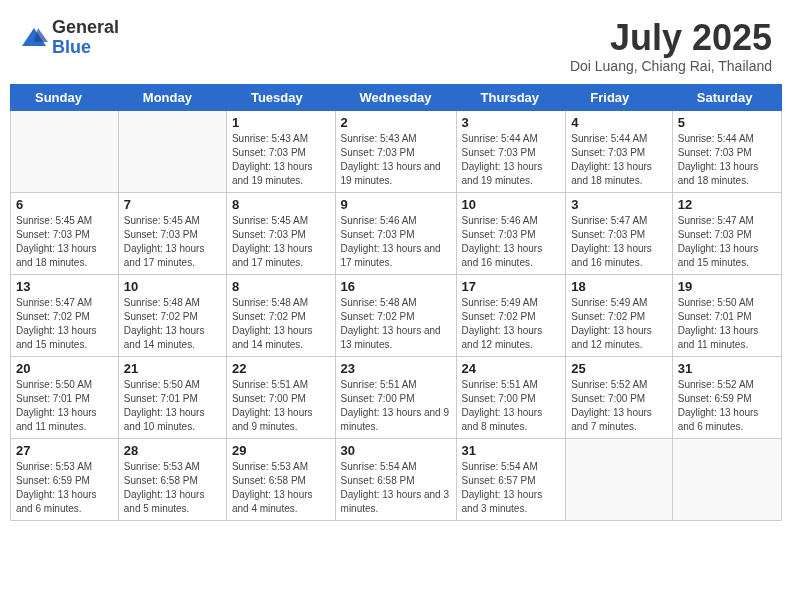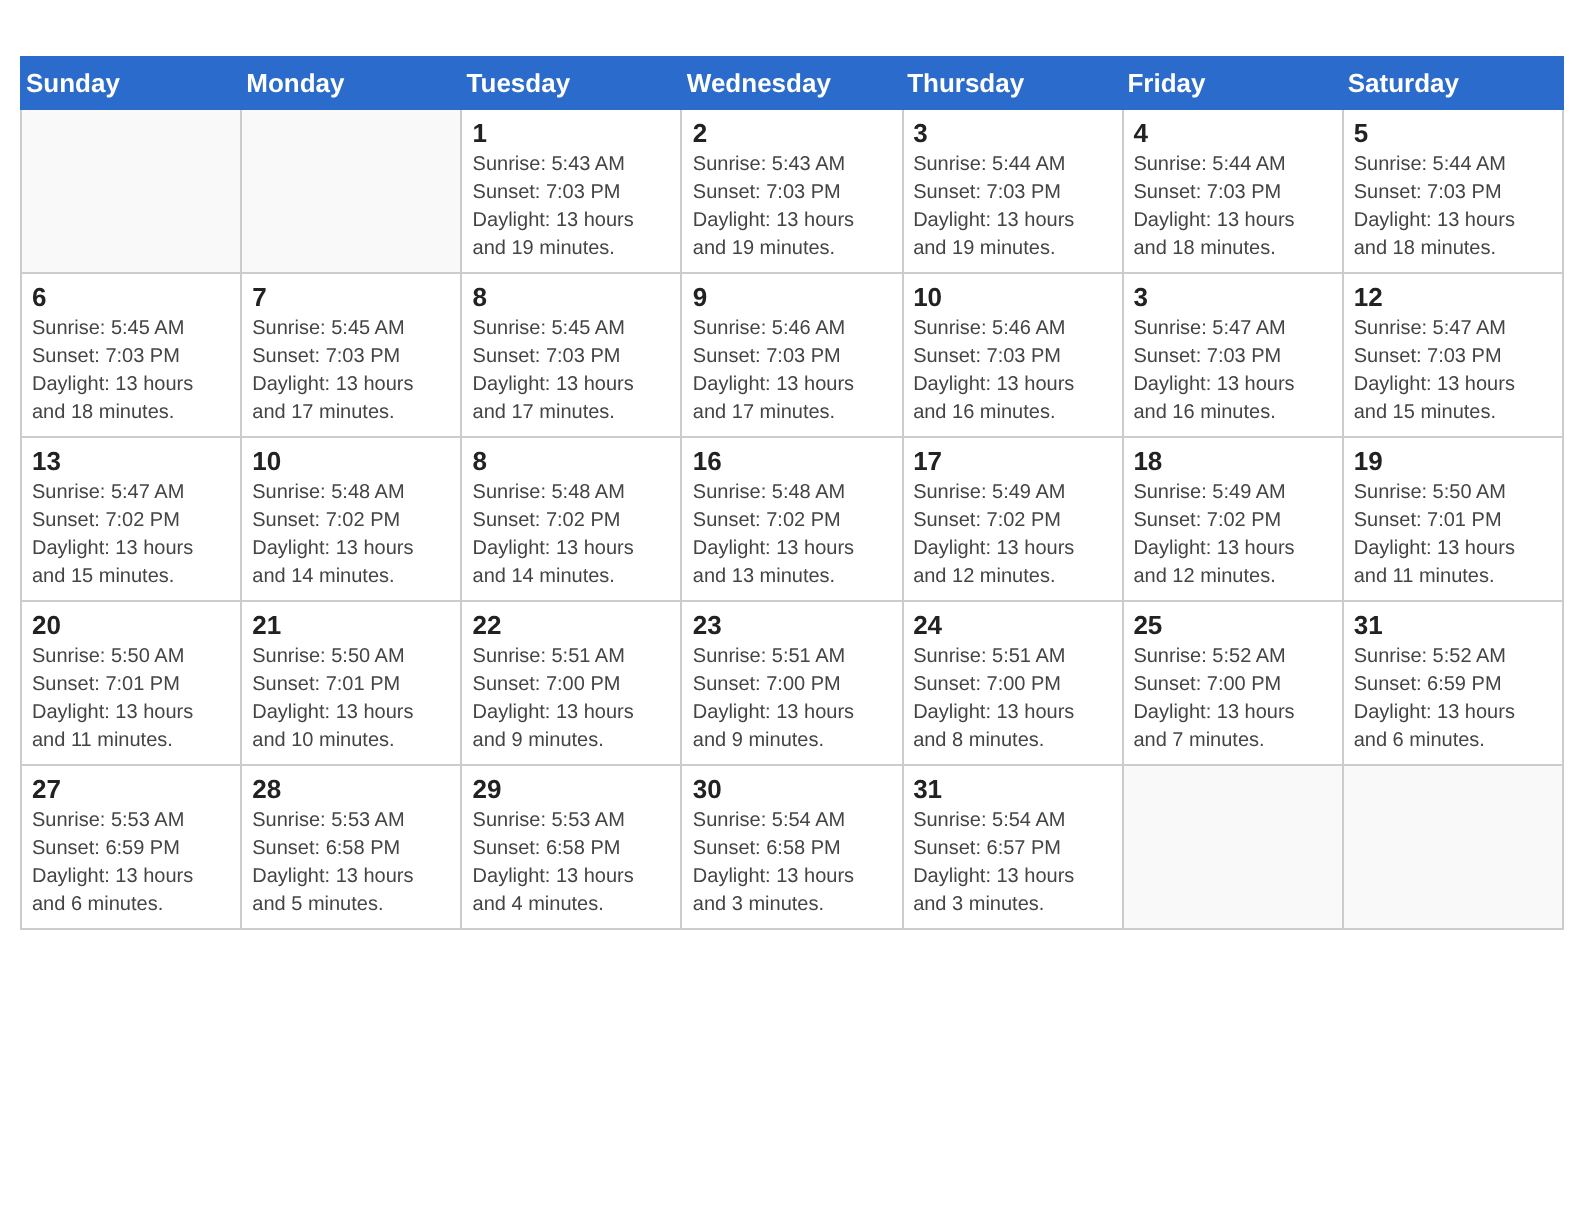--- a/index.html
+++ b/index.html
@@ -55,21 +55,21 @@
     }
     .calendar {
       width: 100%;
       border-collapse: collapse;
       margin-top: 6px;
     }
     .calendar th {
       background: #2a6bcc;
       color: #fff;
       text-align: left;
-      padding: 5px 2px;
+      padding: 5px 24px;
       font-size: 13px;
       font-weight: bold;
       border: 1px solid #2a6bcc;
     }
     .calendar td {
       vertical-align: top;
       border: 1px solid #ccc;
       padding: 4px 5px;
       font-size: 10px;
       color: #333;
@@ -89,20 +89,34 @@
       line-height: 1.4;
     }
     .empty-cell {
       background: #f9f9f9;
     }
   </style>
 </head>
 <body>
 
 <div class="header">
+  <div class="logo">
+    <svg class="logo-icon" viewBox="0 0 28 28">
+      <polygon points="14,4 26,22 2,22" fill="#2a6bcc"></polygon>
+      <polygon points="18,4 28,18 14,18" fill="#1a4a99" opacity="0.7"></polygon>
+    </svg>
+    <div class="logo-text">
+      <span class="logo-general">General</span>
+      <span class="logo-blue">Blue</span>
+    </div>
+  </div>
+  <div class="title-block">
+    <div class="month-title">July 2025</div>
+    <div class="location-title">Doi Luang, Chiang Rai, Thailand</div>
+  </div>
 </div>
 
 <table class="calendar">
   <thead>
     <tr>
     <th>Sunday</th>
         <th>Monday</th>
         <th>Tuesday</th>
         <th>Wednesday</th>
         <th>Thursday</th>

